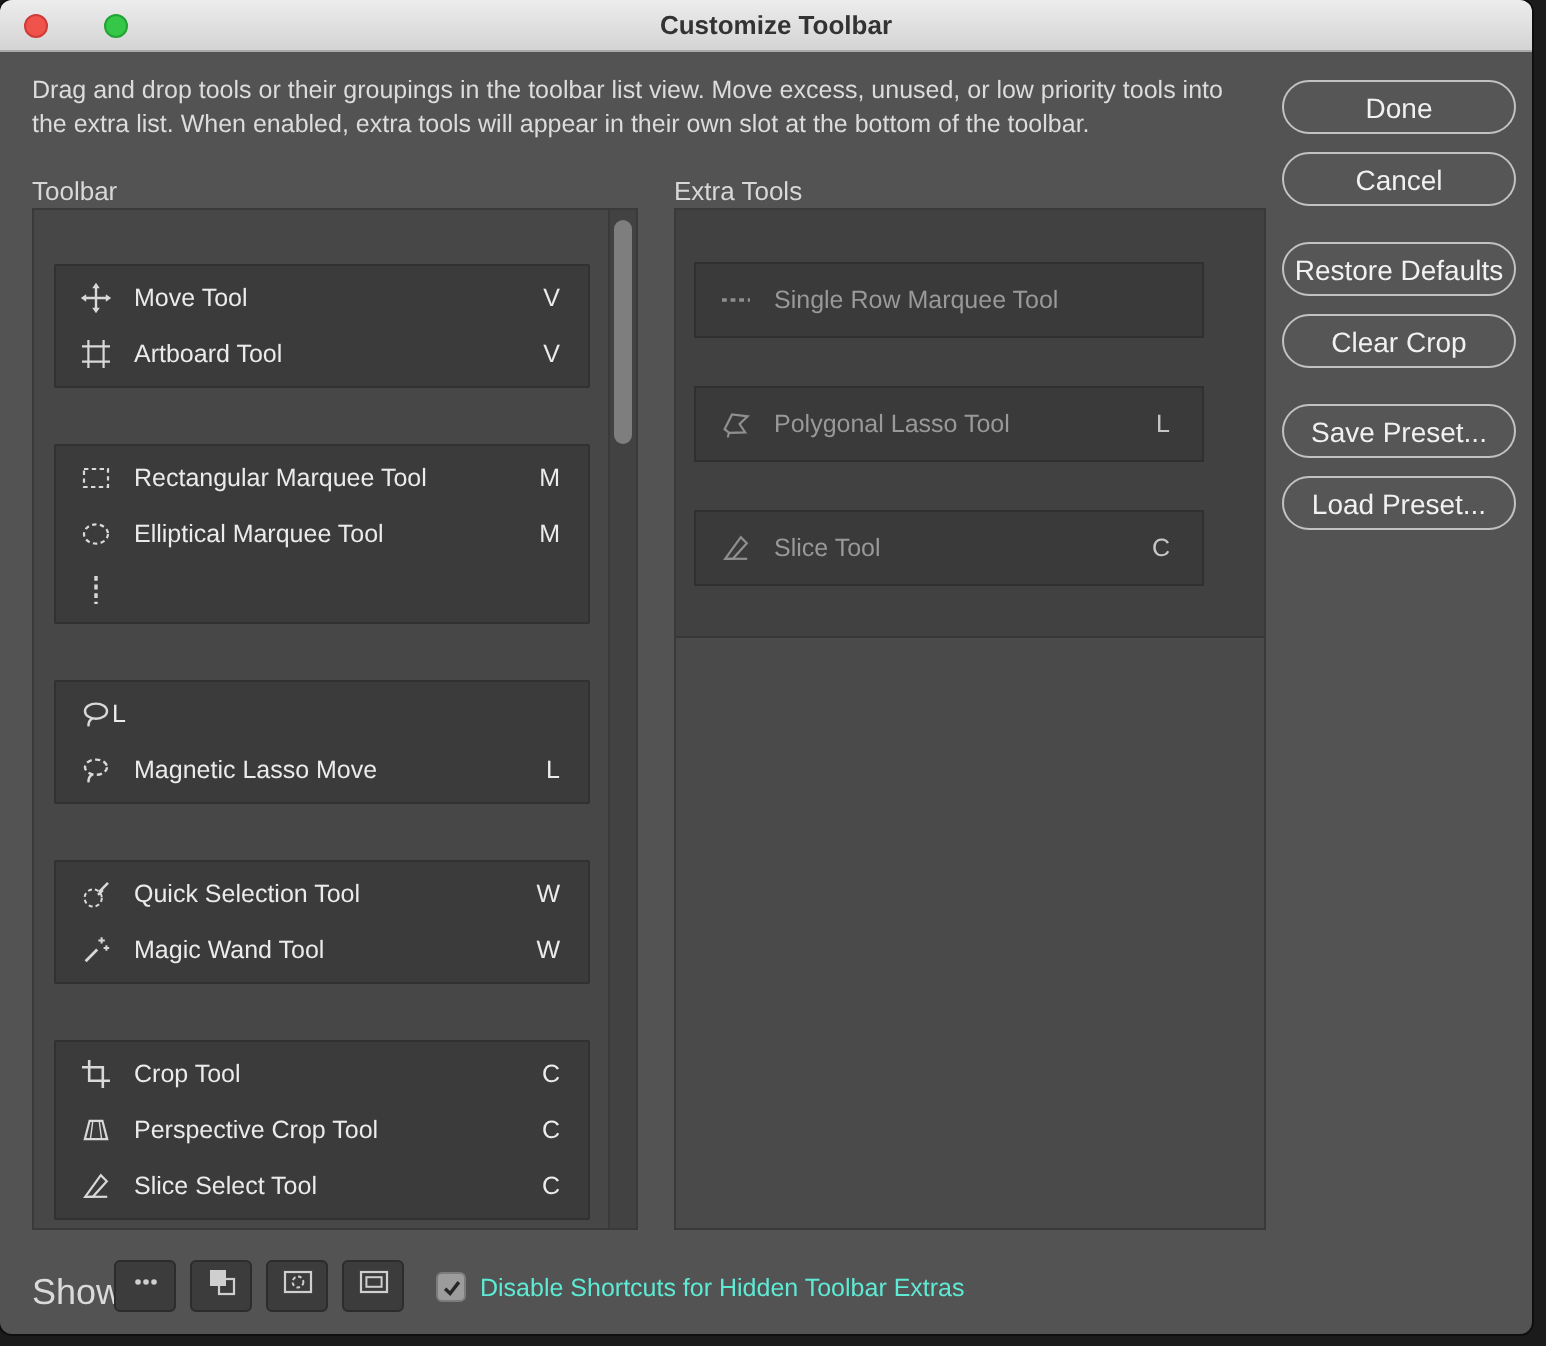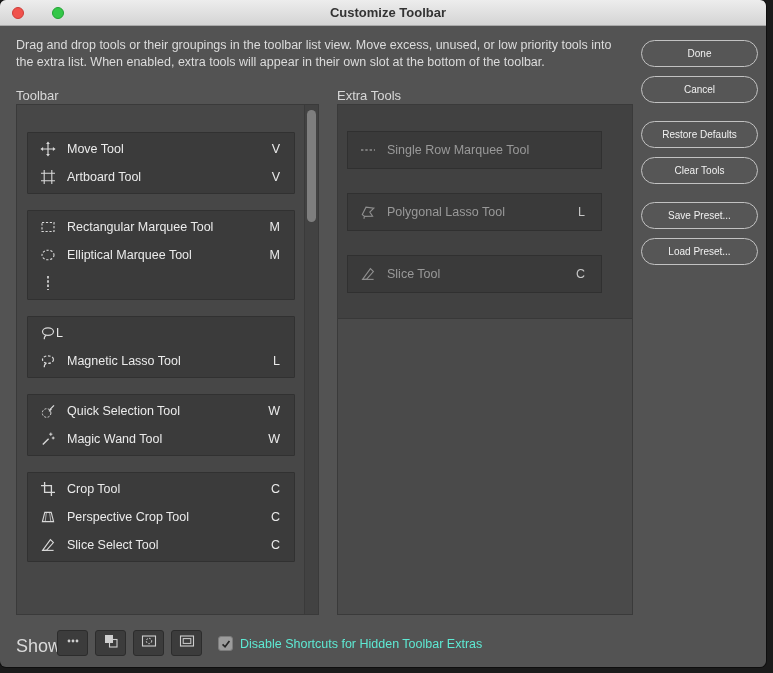--- a/index.html
+++ b/index.html
@@ -31,21 +31,21 @@
   .light.red   { background: #f0524c; border: 1px solid #ce3c38; }
   .light.green { background: #34c748; border: 1px solid #22a334; margin-left: 28px; }
   
   .desc { position: absolute; left: 16px; top: 37px; width: 625px; }
   .desc div { font-size: 12.5px; line-height: 17px; color: #dcdcdc; white-space: nowrap; }
   
   .side-btn {
     position: absolute; left: 641px; width: 117px; height: 27px;
     border-radius: 14px; background: #565656;
     border: 1px solid #c2c2c2;
-    color: #f1f1f1; font-size: 10px;
+    color: #f1f1f1; font-size: 14px;
     display: flex; align-items: center; justify-content: center;
     cursor: default;
   }
   .btn-done    { top: 40px; }
   .btn-cancel  { top: 76px; }
   .btn-restore { top: 121px; }
   .btn-clear   { top: 157px; }
   .btn-save    { top: 202px; }
   .btn-load    { top: 238px; text-align: center; }
   
@@ -56,21 +56,21 @@
   .toolbar-panel {
     position: absolute; left: 16px; top: 104px; width: 303px; height: 511px;
     background: #474747; border: 1px solid #3a3a3a; overflow: hidden;
   }
   .groups {
     position: absolute; left: 0; top: 0; right: 14px; bottom: 0;
     padding: 27px 9px 0 10px; overflow: hidden;
   }
   .group {
     background: #3b3b3b; border: 1px solid #313131; border-radius: 1px;
-    margin-bottom: 16px; padding: 2px 0;
+    margin-bottom: 28px; padding: 2px 0;
   }
   .tool-row { height: 28px; display: flex; align-items: center; padding: 0 14px 0 12px; }
   .ticon { width: 16px; height: 16px; flex: 0 0 16px; display: flex; align-items: center; justify-content: center; }
   .tname { font-size: 12.5px; color: #ebebeb; flex: 1; margin-left: 11px; white-space: nowrap; }
   .tkey  { font-size: 12.5px; color: #ebebeb; }
   .sb-track {
     position: absolute; right: 0; top: 0; bottom: 0; width: 14px;
     background: #424242; border-left: 1px solid #3a3a3a;
   }
   .sb-thumb {
@@ -124,21 +124,21 @@
   </div>
 
   <div class="desc">
     <div>Drag and drop tools or their groupings in the toolbar list view. Move excess, unused, or low priority tools into</div>
     <div>the extra list. When enabled, extra tools will appear in their own slot at the bottom of the toolbar.</div>
   </div>
 
   <div class="side-btn btn-done">Done</div>
   <div class="side-btn btn-cancel">Cancel</div>
   <div class="side-btn btn-restore">Restore Defaults</div>
-  <div class="side-btn btn-clear">Clear Tools</div>
+  <div class="side-btn btn-clear">Clear Crop</div>
   <div class="side-btn btn-save">Save Preset...</div>
   <div class="side-btn btn-load">Load Preset...</div>
 
   <div class="panel-label label-toolbar">Toolbar</div>
   <div class="panel-label label-extra">Extra Tools</div>
 
   <div class="toolbar-panel">
     <div class="groups">
         <div class="group">
           <div class="tool-row">
@@ -199,21 +199,21 @@
             </span>
             <span class="tkey">L</span>
           </div>
           <div class="tool-row">
             <span class="ticon">
               <svg width="16" height="16" viewBox="0 0 16 16" aria-hidden="true">
                 <ellipse cx="8" cy="6.6" rx="5.5" ry="3.8" fill="none" stroke="#d9d9d9" stroke-width="1.2" stroke-dasharray="2.6 1.7"></ellipse>
                 <path d="M6.2 10.2C4.8 11 4.1 12.5 4.3 14.2" fill="none" stroke="#d9d9d9" stroke-width="1.2"></path>
               </svg>
             </span>
-            <span class="tname">Magnetic Lasso Tool</span>
+            <span class="tname">Magnetic Lasso Move</span>
             <span class="tkey">L</span>
           </div>
         </div>
         <div class="group">
           <div class="tool-row">
             <span class="ticon">
               <svg width="16" height="16" viewBox="0 0 16 16" aria-hidden="true">
                 <circle cx="6.6" cy="10" r="4.3" fill="none" stroke="#d9d9d9" stroke-width="1" stroke-dasharray="2 1.5"></circle>
                 <path d="M9.6 6.9 L14 2.4 M9 8.4 L11.4 6" fill="none" stroke="#d9d9d9" stroke-width="1.3"></path>
               </svg>

